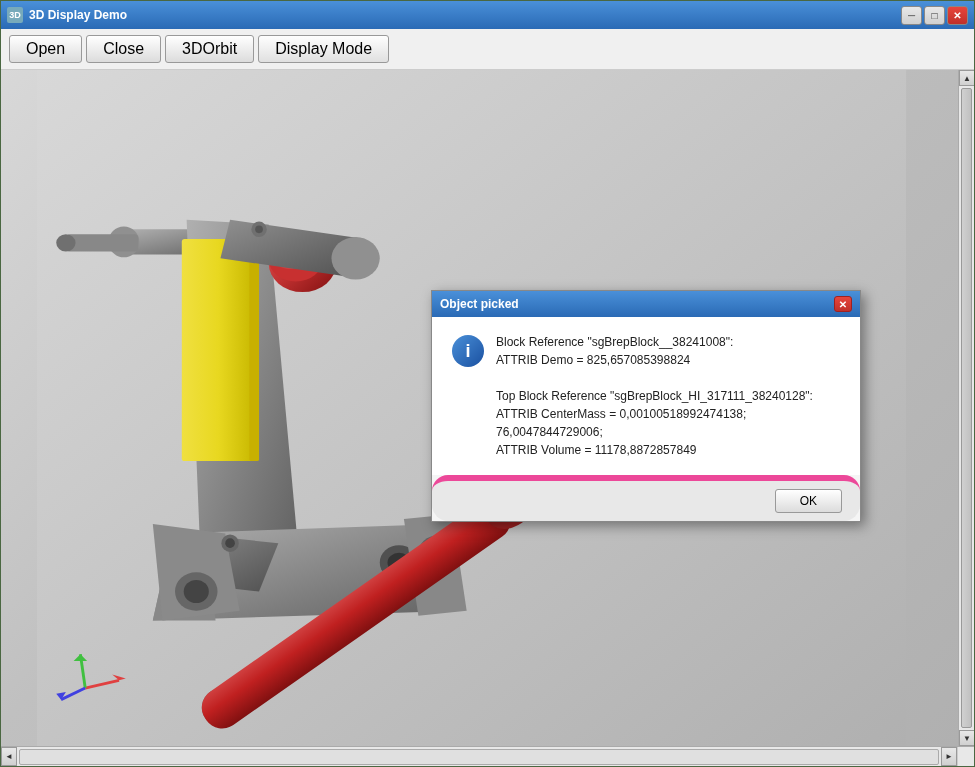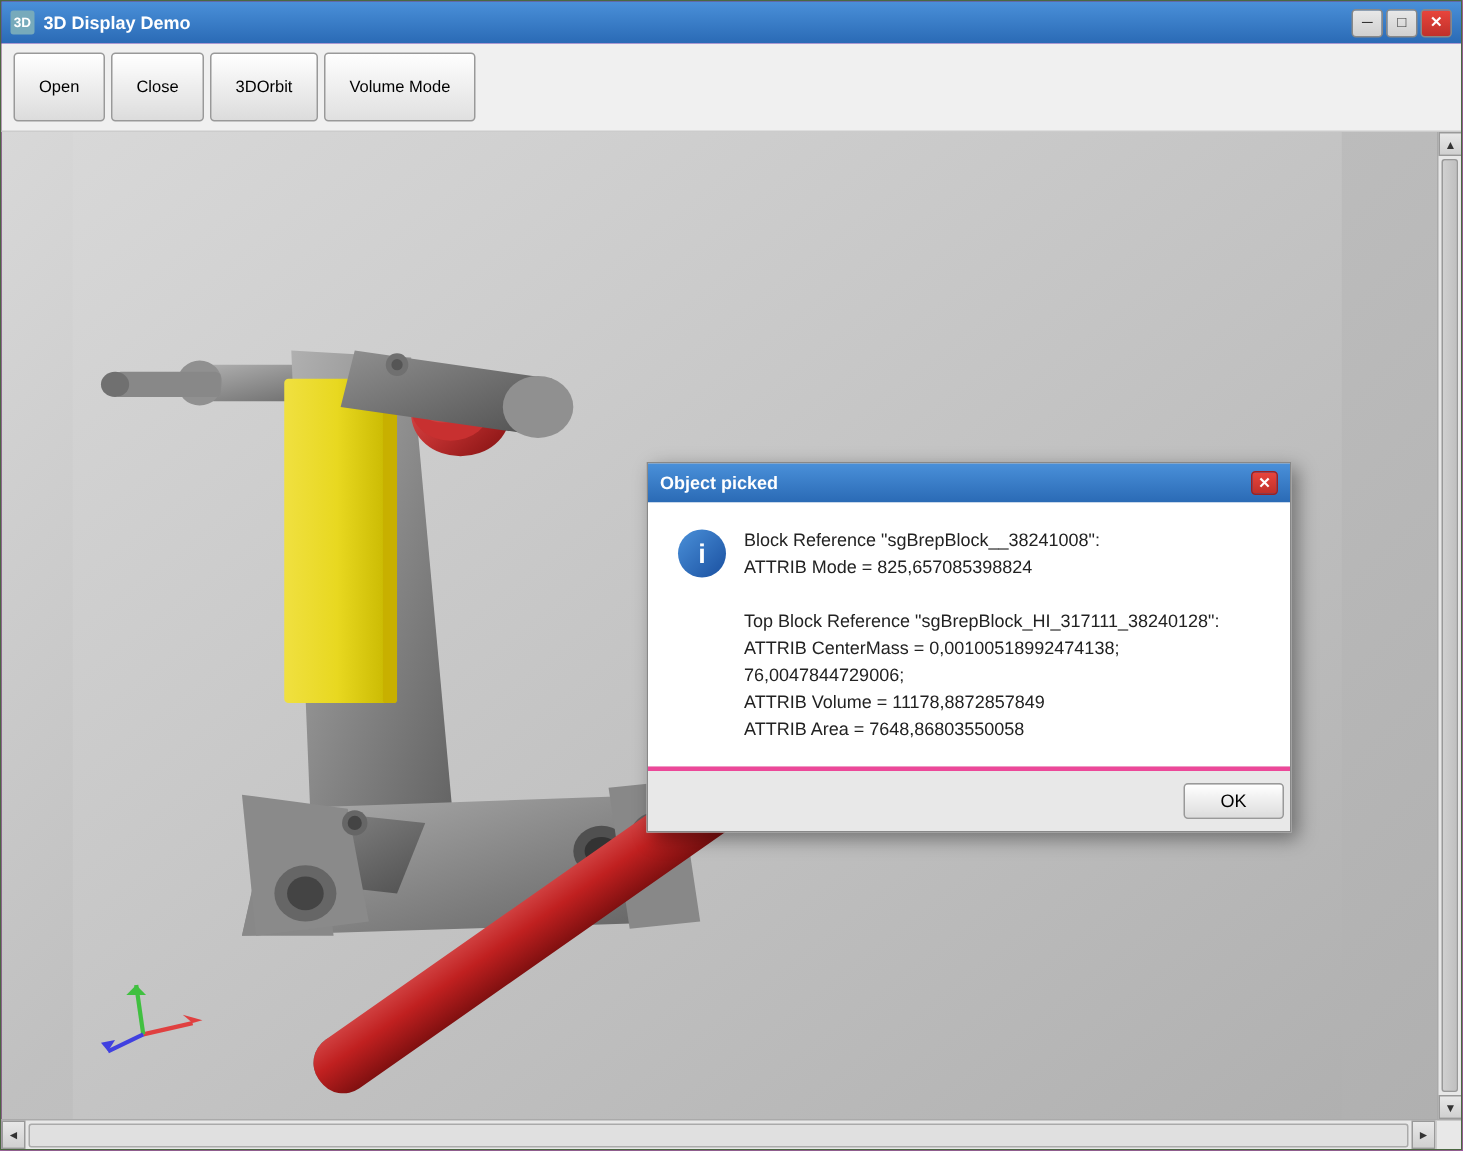--- a/index.html
+++ b/index.html
@@ -50,26 +50,26 @@
 
     
     .toolbar {
       background: #f0f0f0;
       border-bottom: 1px solid #ccc;
       padding: 6px 8px;
       display: flex;
       gap: 4px;
     }
     .tool-btn {
-      padding: 16px 16px;
+      padding: 4px 16px;
       background: linear-gradient(to bottom, #ffffff, #dcdcdc);
       border: 1px solid #999;
       border-radius: 3px;
       cursor: pointer;
-      font-size: 11px;
+      font-size: 16px;
       color: #000;
       font-family: 'Segoe UI', Arial, sans-serif;
     }
     .tool-btn.active { background: linear-gradient(to bottom, #fefefe, #e0e0e0); }
 
     
     .content-area {
       flex: 1;
       display: flex;
       overflow: hidden;
@@ -199,24 +199,25 @@
       margin-top: 2px;
     }
     .dialog-content {
       flex: 1;
       font-size: 12px;
       color: #222;
       line-height: 1.5;
     }
     .dialog-footer {
       background: #e8e8e8;
-      padding: 8px 4px;
+      padding: 8px 18px;
       display: flex;
       justify-content: flex-end;
-      border-top: 3px solid #ec4899;
+      border-top: 6px solid #ec4899;
+      border-radius: 16px;
     }
     .ok-btn {
       padding: 4px 24px;
       background: linear-gradient(to bottom, #ffffff, #dcdcdc);
       border: 1px solid #999;
       border-radius: 3px;
       cursor: pointer;
       font-size: 12px;
     }
   </style>
@@ -232,21 +233,21 @@
       <div class="title-btn">─</div>
       <div class="title-btn">□</div>
       <div class="title-btn close-btn">✕</div>
     </div>
   </div>
 
   <div class="toolbar">
     <button class="tool-btn">Open</button>
     <button class="tool-btn">Close</button>
     <button class="tool-btn">3DOrbit</button>
-    <button class="tool-btn active">Volume Mode</button>
+    <button class="tool-btn active">Display Mode</button>
   </div>
 
   <div class="content-area">
 
     <div class="viewport">
       <div class="model-container">
         
         <svg width="100%" height="100%" viewBox="0 0 900 700" preserveAspectRatio="xMidYMid meet">
 
           <defs>
@@ -355,26 +356,25 @@
       <div class="dialog-overlay">
         <div class="dialog">
           <div class="dialog-title">
             <span>Object picked</span>
             <div class="dialog-close">✕</div>
           </div>
           <div class="dialog-body">
             <div class="dialog-icon">i</div>
             <div class="dialog-content">
               <div>Block Reference "sgBrepBlock__38241008":</div>
-              <div>ATTRIB Mode = 825,657085398824</div>
+              <div>ATTRIB Demo = 825,657085398824</div>
               <br>
               <div>Top Block Reference "sgBrepBlock_HI_317111_38240128":</div>
               <div>ATTRIB CenterMass = 0,00100518992474138; 76,0047844729006;</div>
               <div>ATTRIB Volume = 11178,8872857849</div>
-              <div>ATTRIB Area = 7648,86803550058</div>
             </div>
           </div>
           <div class="dialog-footer">
             <button class="ok-btn">OK</button>
           </div>
         </div>
       </div>
     </div>
 
     <div class="scrollbar-v">

